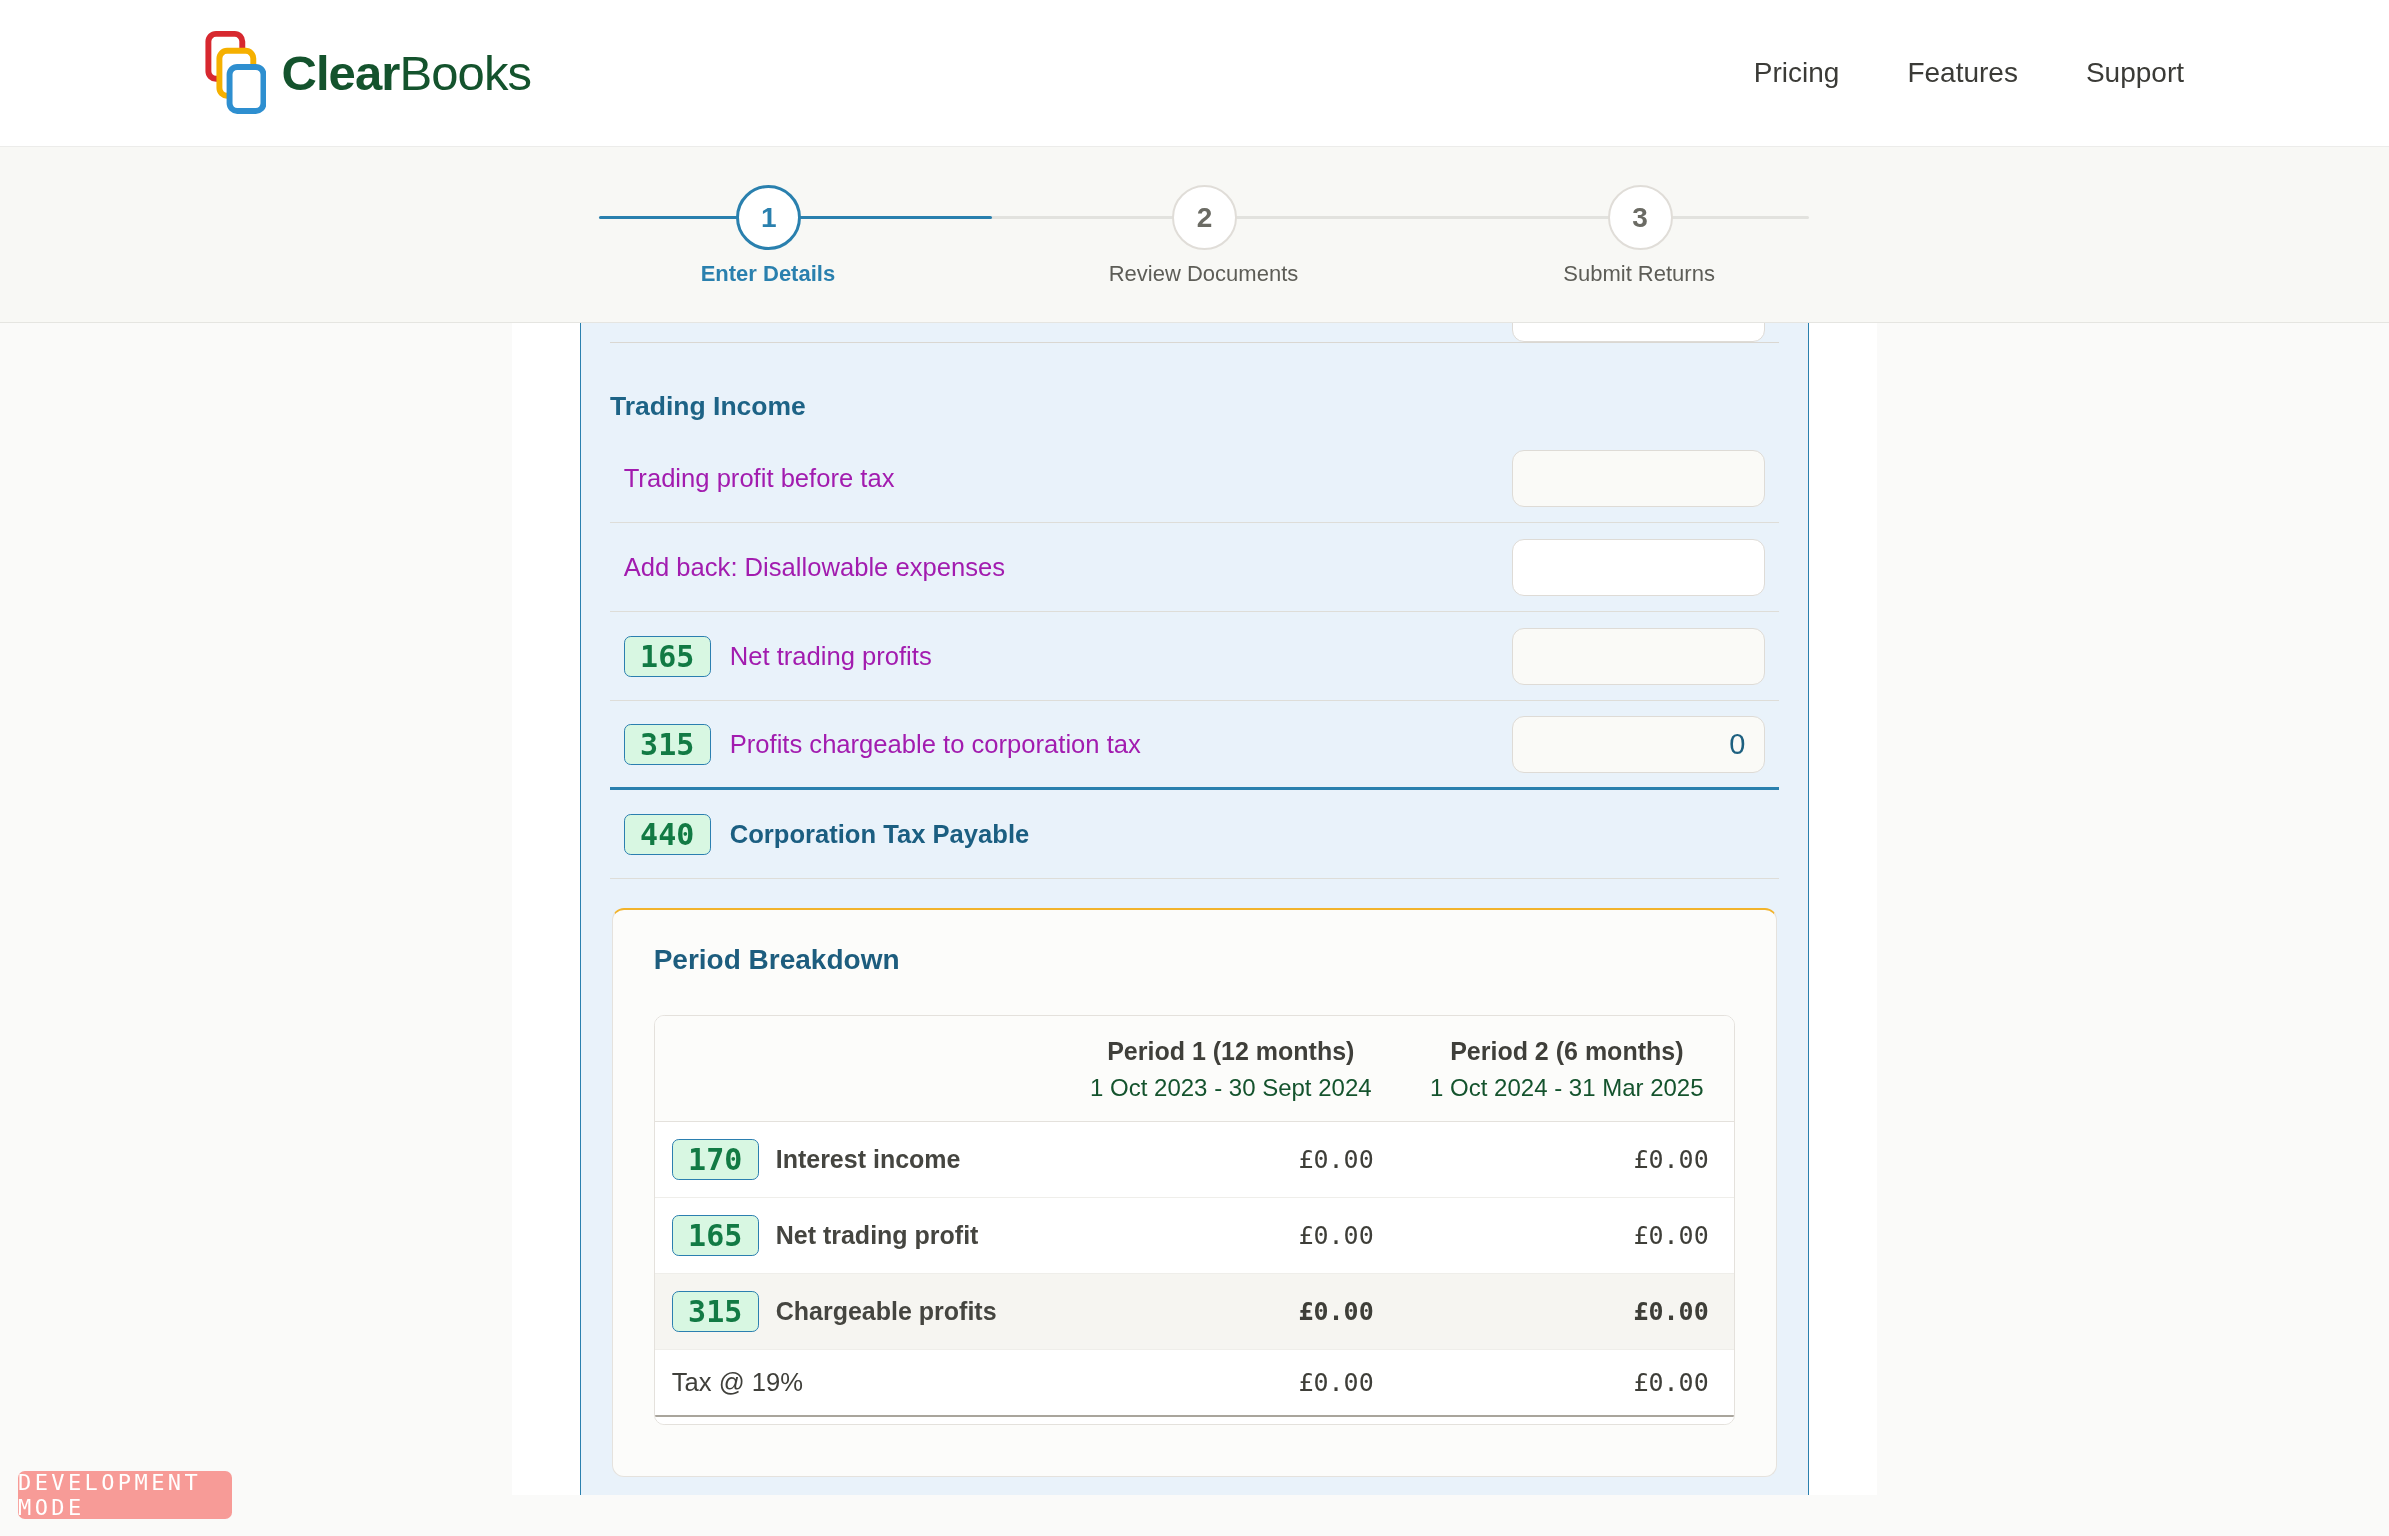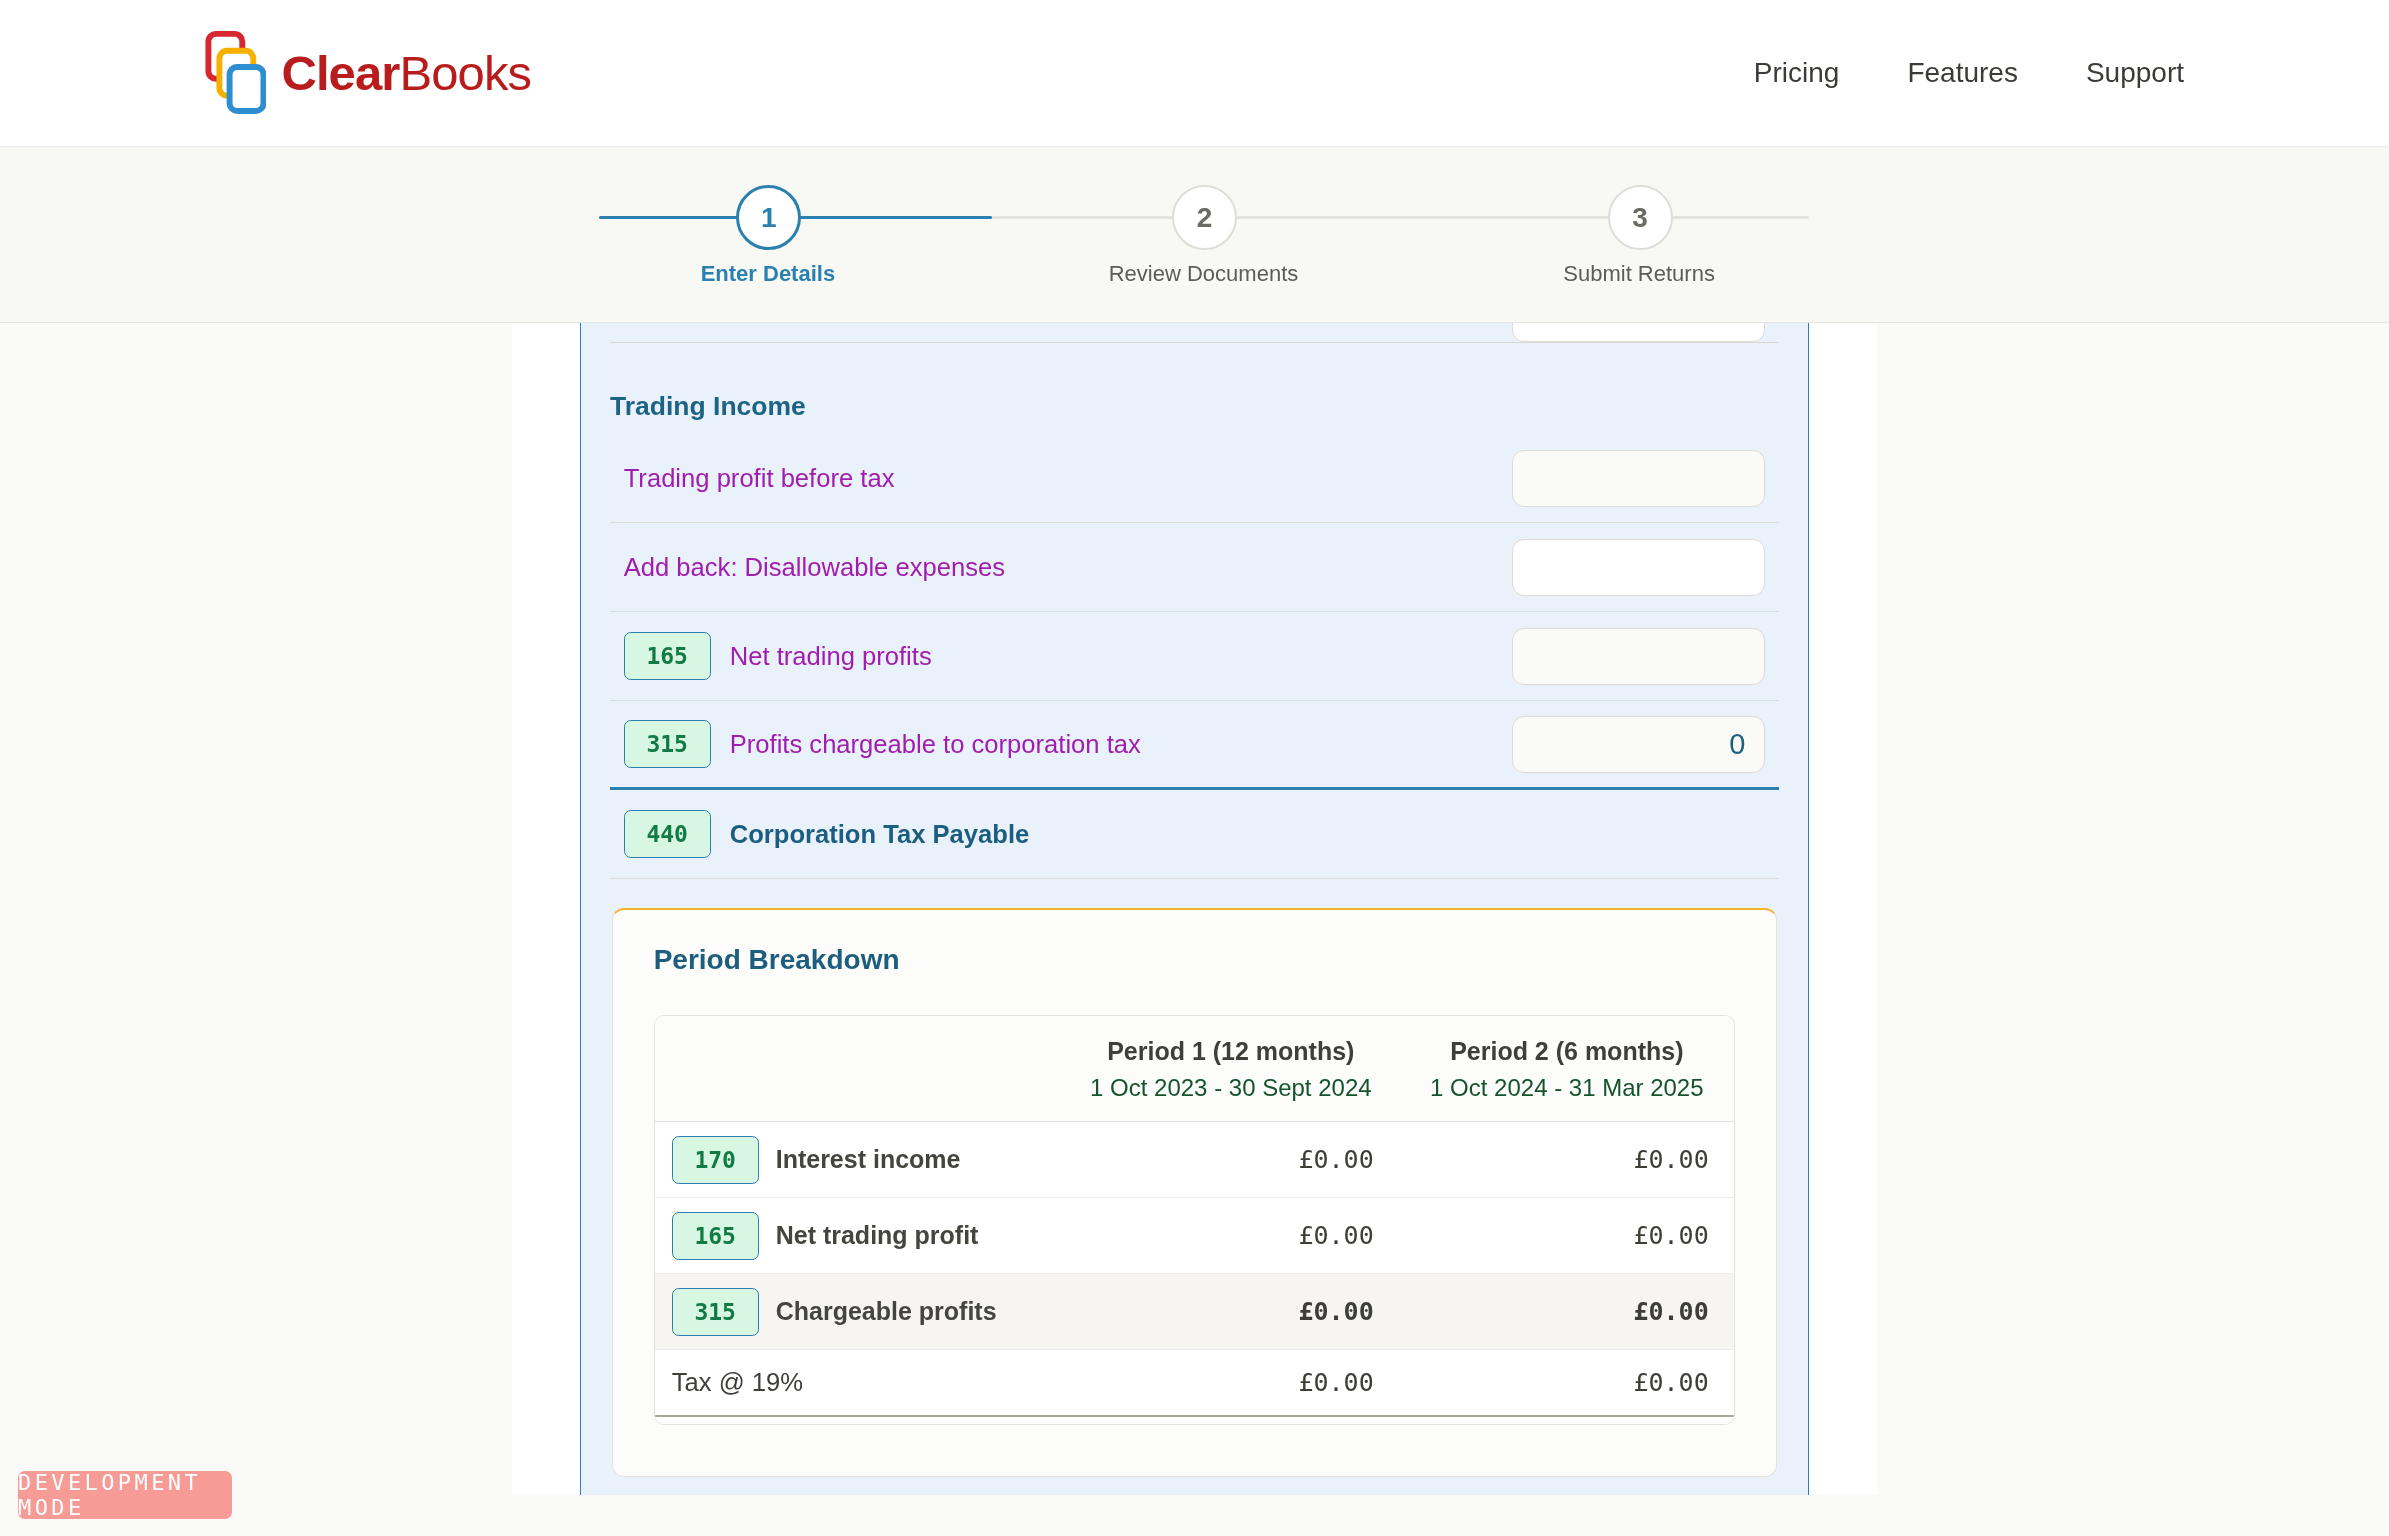--- a/index.html
+++ b/index.html
@@ -14,21 +14,21 @@
   .site-header {
     position: relative; z-index: 6;
     height: 147px; background: #ffffff;
     border-bottom: 0.9px solid #ececea;
   }
   .site-header-inner {
     height: 100%; margin: 0 205px;
     display: flex; align-items: center; justify-content: space-between;
   }
   .brand { display: flex; align-items: center; gap: 15.4px; cursor: pointer; }
-  .brand-text { font-size: 49px; color: #b91c1c; letter-spacing: -0.9px; }
+  .brand-text { font-size: 49px; color: #14532d; letter-spacing: -0.9px; }
   .brand-text b { font-weight: 700; }
   .brand-text span.light { font-weight: 400; }
   .main-nav { display: flex; align-items: center; gap: 68px; }
   .main-nav .nav-item {
     font-size: 28px; color: #3b3b37; cursor: pointer; text-decoration: none;
   }
 
   
   .stepper-band {
     position: relative; z-index: 5;
@@ -87,24 +87,24 @@
   .frow {
     display: flex; align-items: center; justify-content: space-between;
     min-height: 89px; padding: 13.7px;
     border-bottom: 1.3px solid #deddd8;
   }
   .frow.blue-bottom { border-bottom: 3px solid #2a80ae; }
   .frow-left { display: flex; align-items: center; gap: 19px; }
   .frow-label { font-size: 25.6px; color: #a21caf; }
   .frow-label.strong { font-weight: 700; color: #1b5e81; }
   .tag-badge {
-    min-width: 87px; height: 48px; padding: 0 12px;
+    min-width: 87px; height: 41px; padding: 0 12px;
     display: flex; align-items: center; justify-content: center;
     background: #d8f7e2; border: 1.7px solid #2b7fb0; border-radius: 6.8px;
-    color: #127a44; font-size: 23px; font-weight: 700;
+    color: #127a44; font-size: 30px; font-weight: 700;
     font-family: "DejaVu Sans Mono", monospace;
   }
   .field {
     width: 253px; height: 57px; border-radius: 12px;
     border: 1.3px solid #dedbd6;
     display: flex; align-items: center; justify-content: flex-end;
     padding-right: 19px;
     font-size: 29px; color: #1d6080;
   }
   .field.readonly { background: #fafaf7; }

